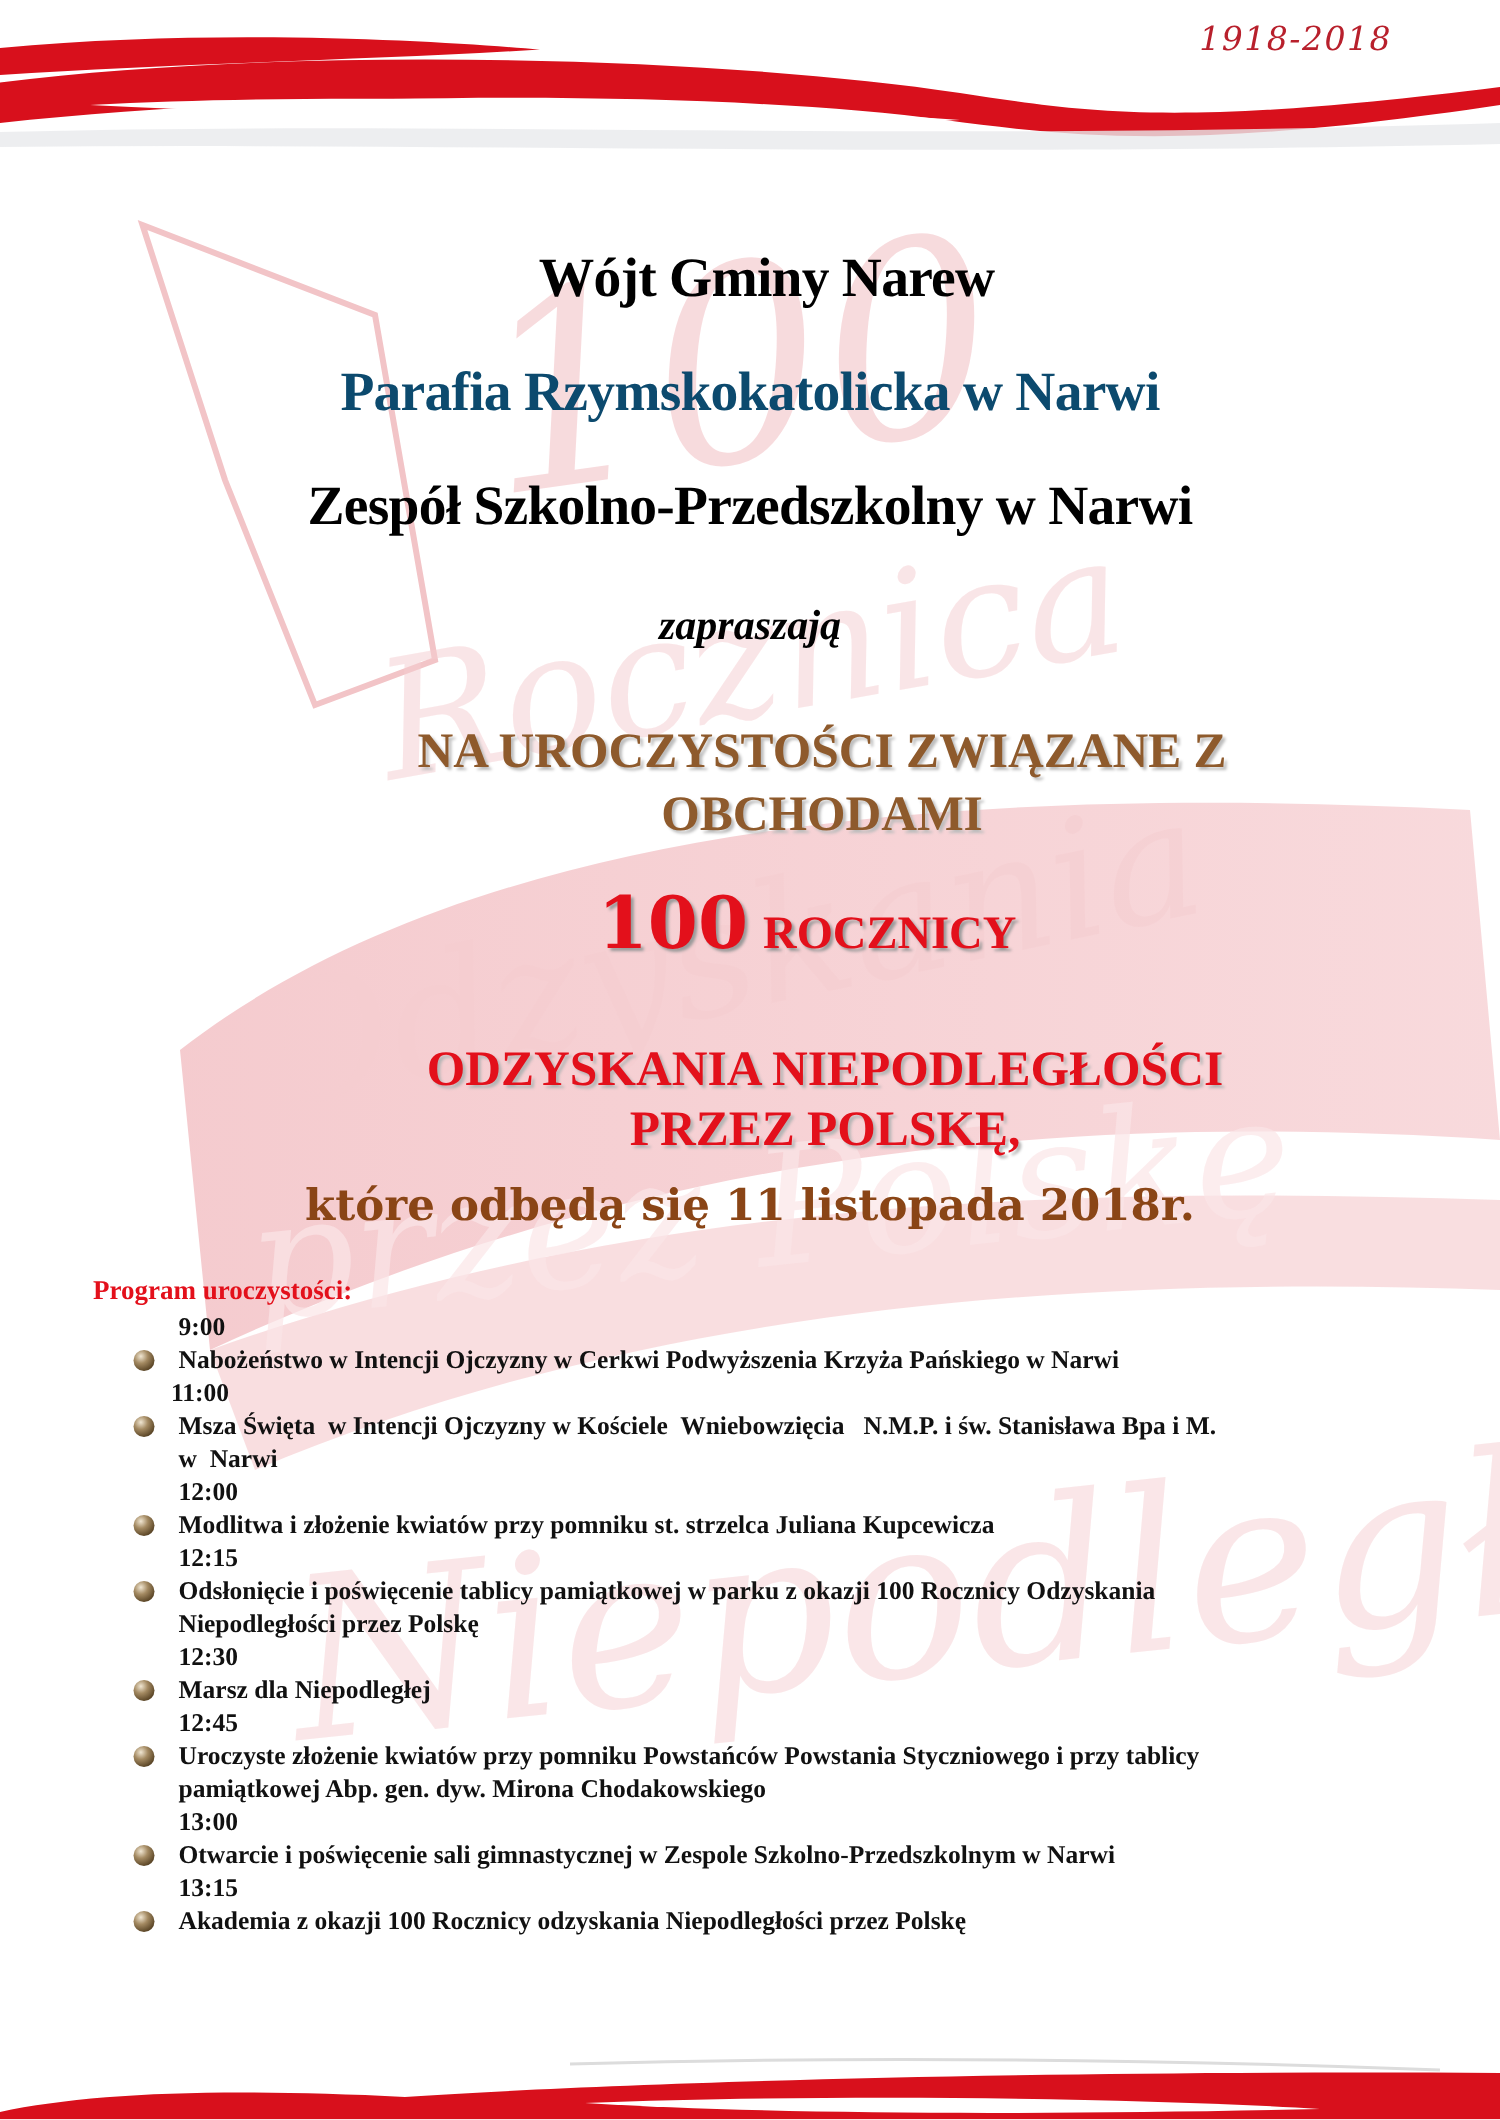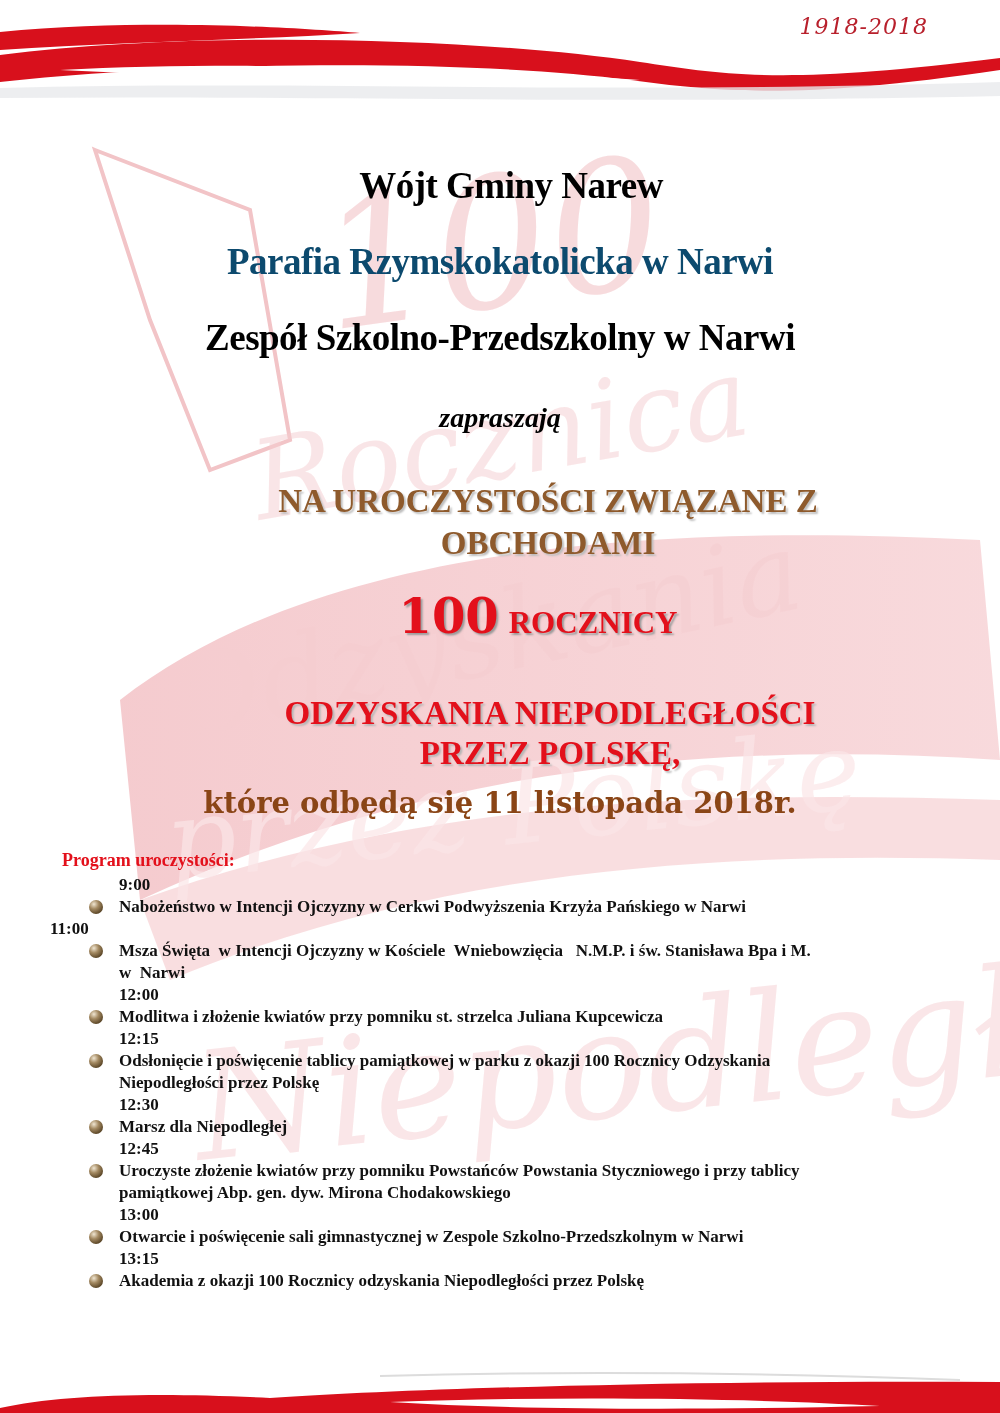--- a/index.html
+++ b/index.html
@@ -31,21 +31,21 @@
     .rocz { font-size: 31px; margin-left: 10px; }
     .sub2 { top: 693px; left: 220px; width: 660px; font-size: 33px; color: #e3101b; text-shadow: 2px 2px 2px #b5b5b5; line-height: 40px; }
     .date {
       top: 786px; left: 0; width: 1000px; font-family: "DejaVu Serif", serif;
       font-size: 29px; color: #8a4516;
     }
     .program-title { position: absolute; left: 62px; top: 850px; font-size: 18px; font-weight: bold; color: #e3101b; }
     .program { position: absolute; left: 0; top: 874px; width: 996px; font-size: 17px; font-weight: bold; color: #111; }
     .entry { position: relative; }
     .time { padding-left: 119px; height: 22px; line-height: 22px; }
-    .time.indent-s { padding-left: 50px; }
+    .time.indent-s { padding-left: 114px; }
     .item { position: relative; padding-left: 119px; padding-right: 50px; line-height: 22px; }
     .bullet {
       position: absolute; left: 89px; top: 4px; width: 14px; height: 14px; border-radius: 50%;
       background: radial-gradient(circle at 35% 30%, #f0e6d2 0%, #a48a62 35%, #5a4526 75%, #2b1f0f 100%);
     }
   </style>
 </head>
 <body>
 
 <svg class="watermark" viewBox="0 0 1000 1413" xmlns="http://www.w3.org/2000/svg">

